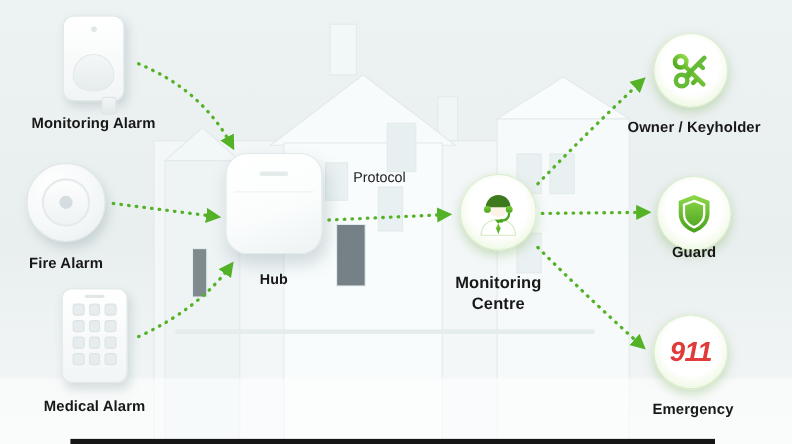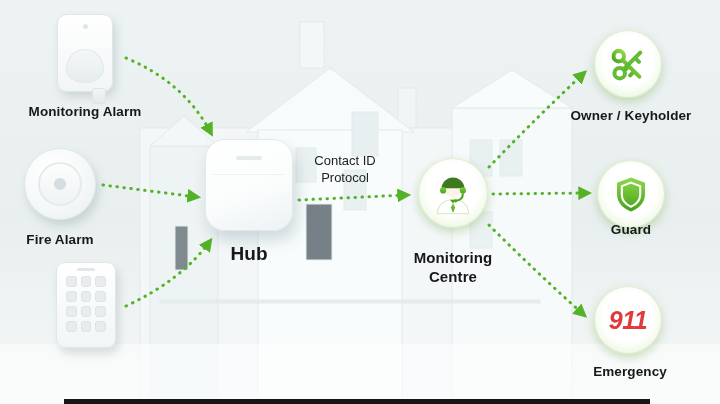--- a/index.html
+++ b/index.html
@@ -76,21 +76,21 @@
     border:1px solid #e3e9ea; border-radius:20px;
     box-shadow:4px 9px 15px rgba(105,130,140,.28);
   }
   .hub .slot{
     position:absolute; top:16px; left:50%; width:26px; height:4px; margin-left:-13px;
     border-radius:2px; background:#e5eaeb;
   }
   .hub .seam{
     position:absolute; top:34px; left:7px; right:7px; height:1px; background:#ecf1f2;
   }
-  .hub-label{ left:214px; top:246px; width:70px; font-size:19px; }
+  .hub-label{ left:214px; top:246px; width:70px; font-size:13px; }
 
   
   .protocol{
     position:absolute; left:290px; top:152px; width:110px; text-align:center;
     font-size:13px; line-height:17px; color:#222; font-weight:400;
   }
 
   
   .node{
     position:absolute; border-radius:50%;
@@ -181,29 +181,29 @@
     <span class="key"></span>
       <span class="key"></span>
       <span class="key"></span>
     <span class="key"></span>
       <span class="key"></span>
       <span class="key"></span>
     <span class="key"></span>
       <span class="key"></span>
       <span class="key"></span>
   </div>
+  <div class="label" style="left:8px;top:362px;width:156px">Medical Alarm</div>
 
   <div class="hub">
     <div class="slot"></div>
     <div class="seam"></div>
   </div>
   <div class="label hub-label">Hub</div>
 
   <div class="protocol">
-    <div>Contact ID</div>
     <div>Protocol</div>
   </div>
 
   <div class="node monitoring">
     <svg viewBox="0 0 48 48" width="50" height="50">
       <defs>
         <linearGradient id="og" x1="0" y1="0" x2="0" y2="1">
           <stop offset="0" stop-color="#7ccc3e"></stop>
             <stop offset="1" stop-color="#4aa41b"></stop>
         </linearGradient>

